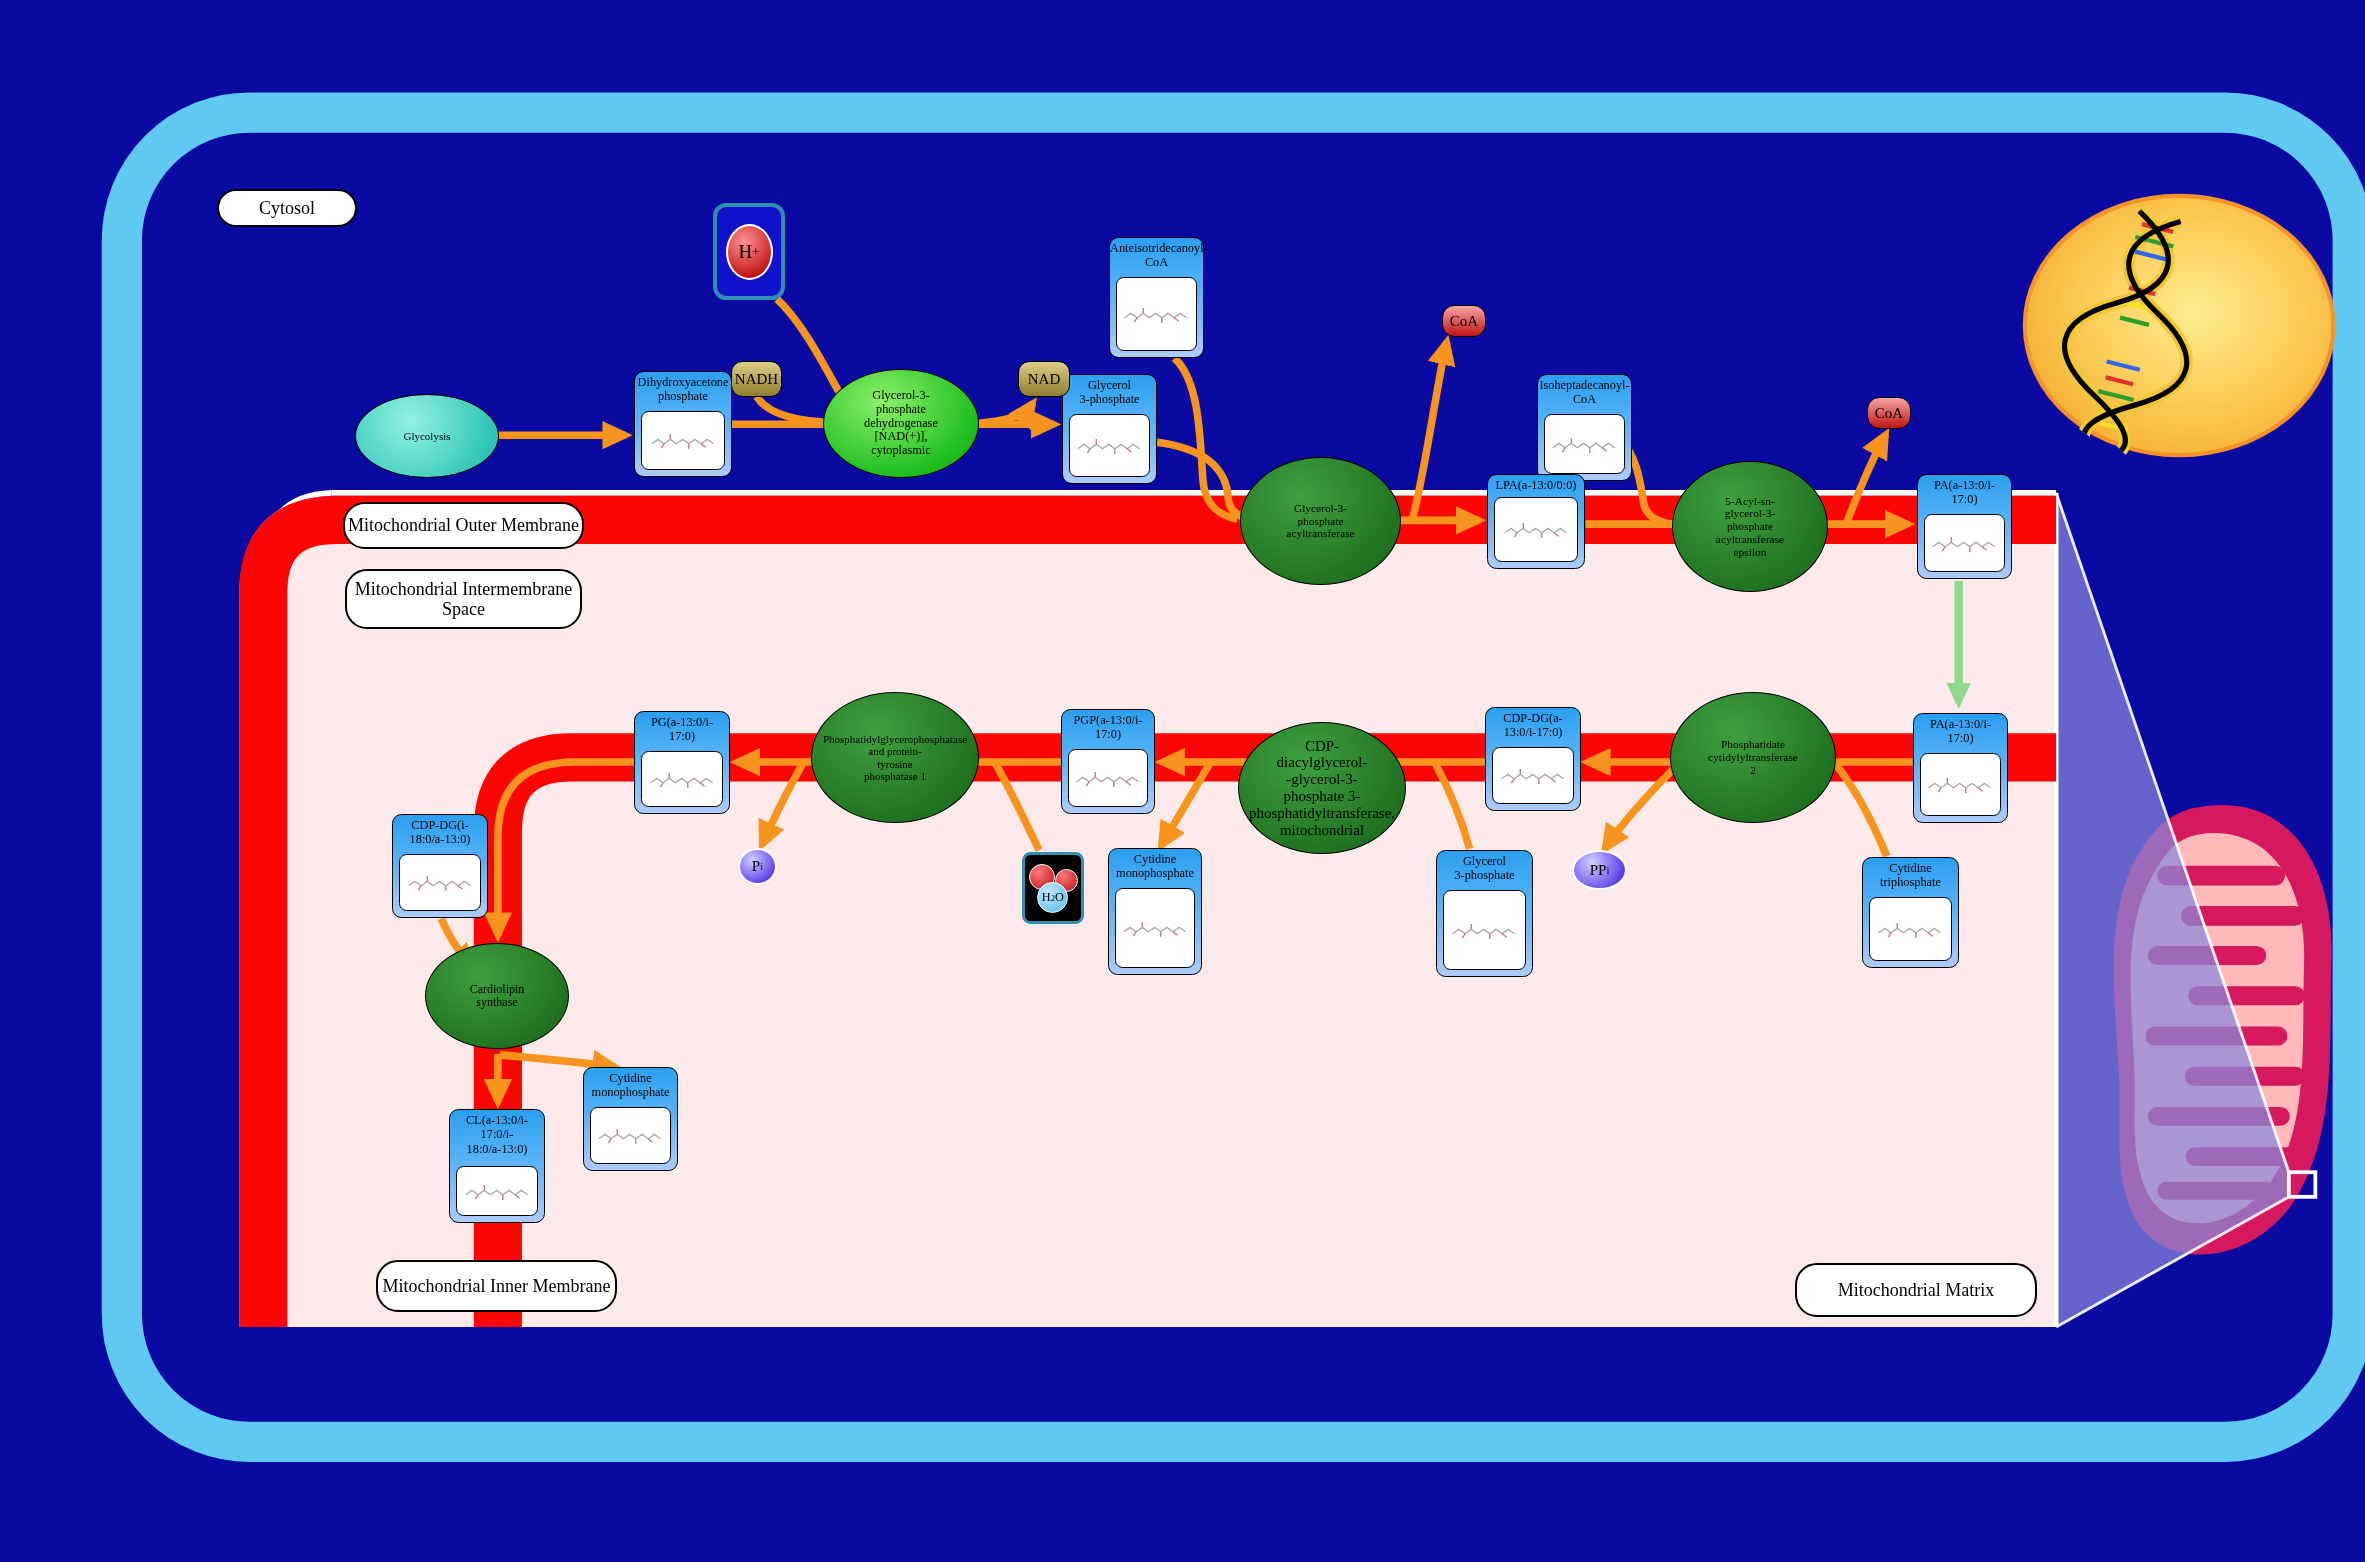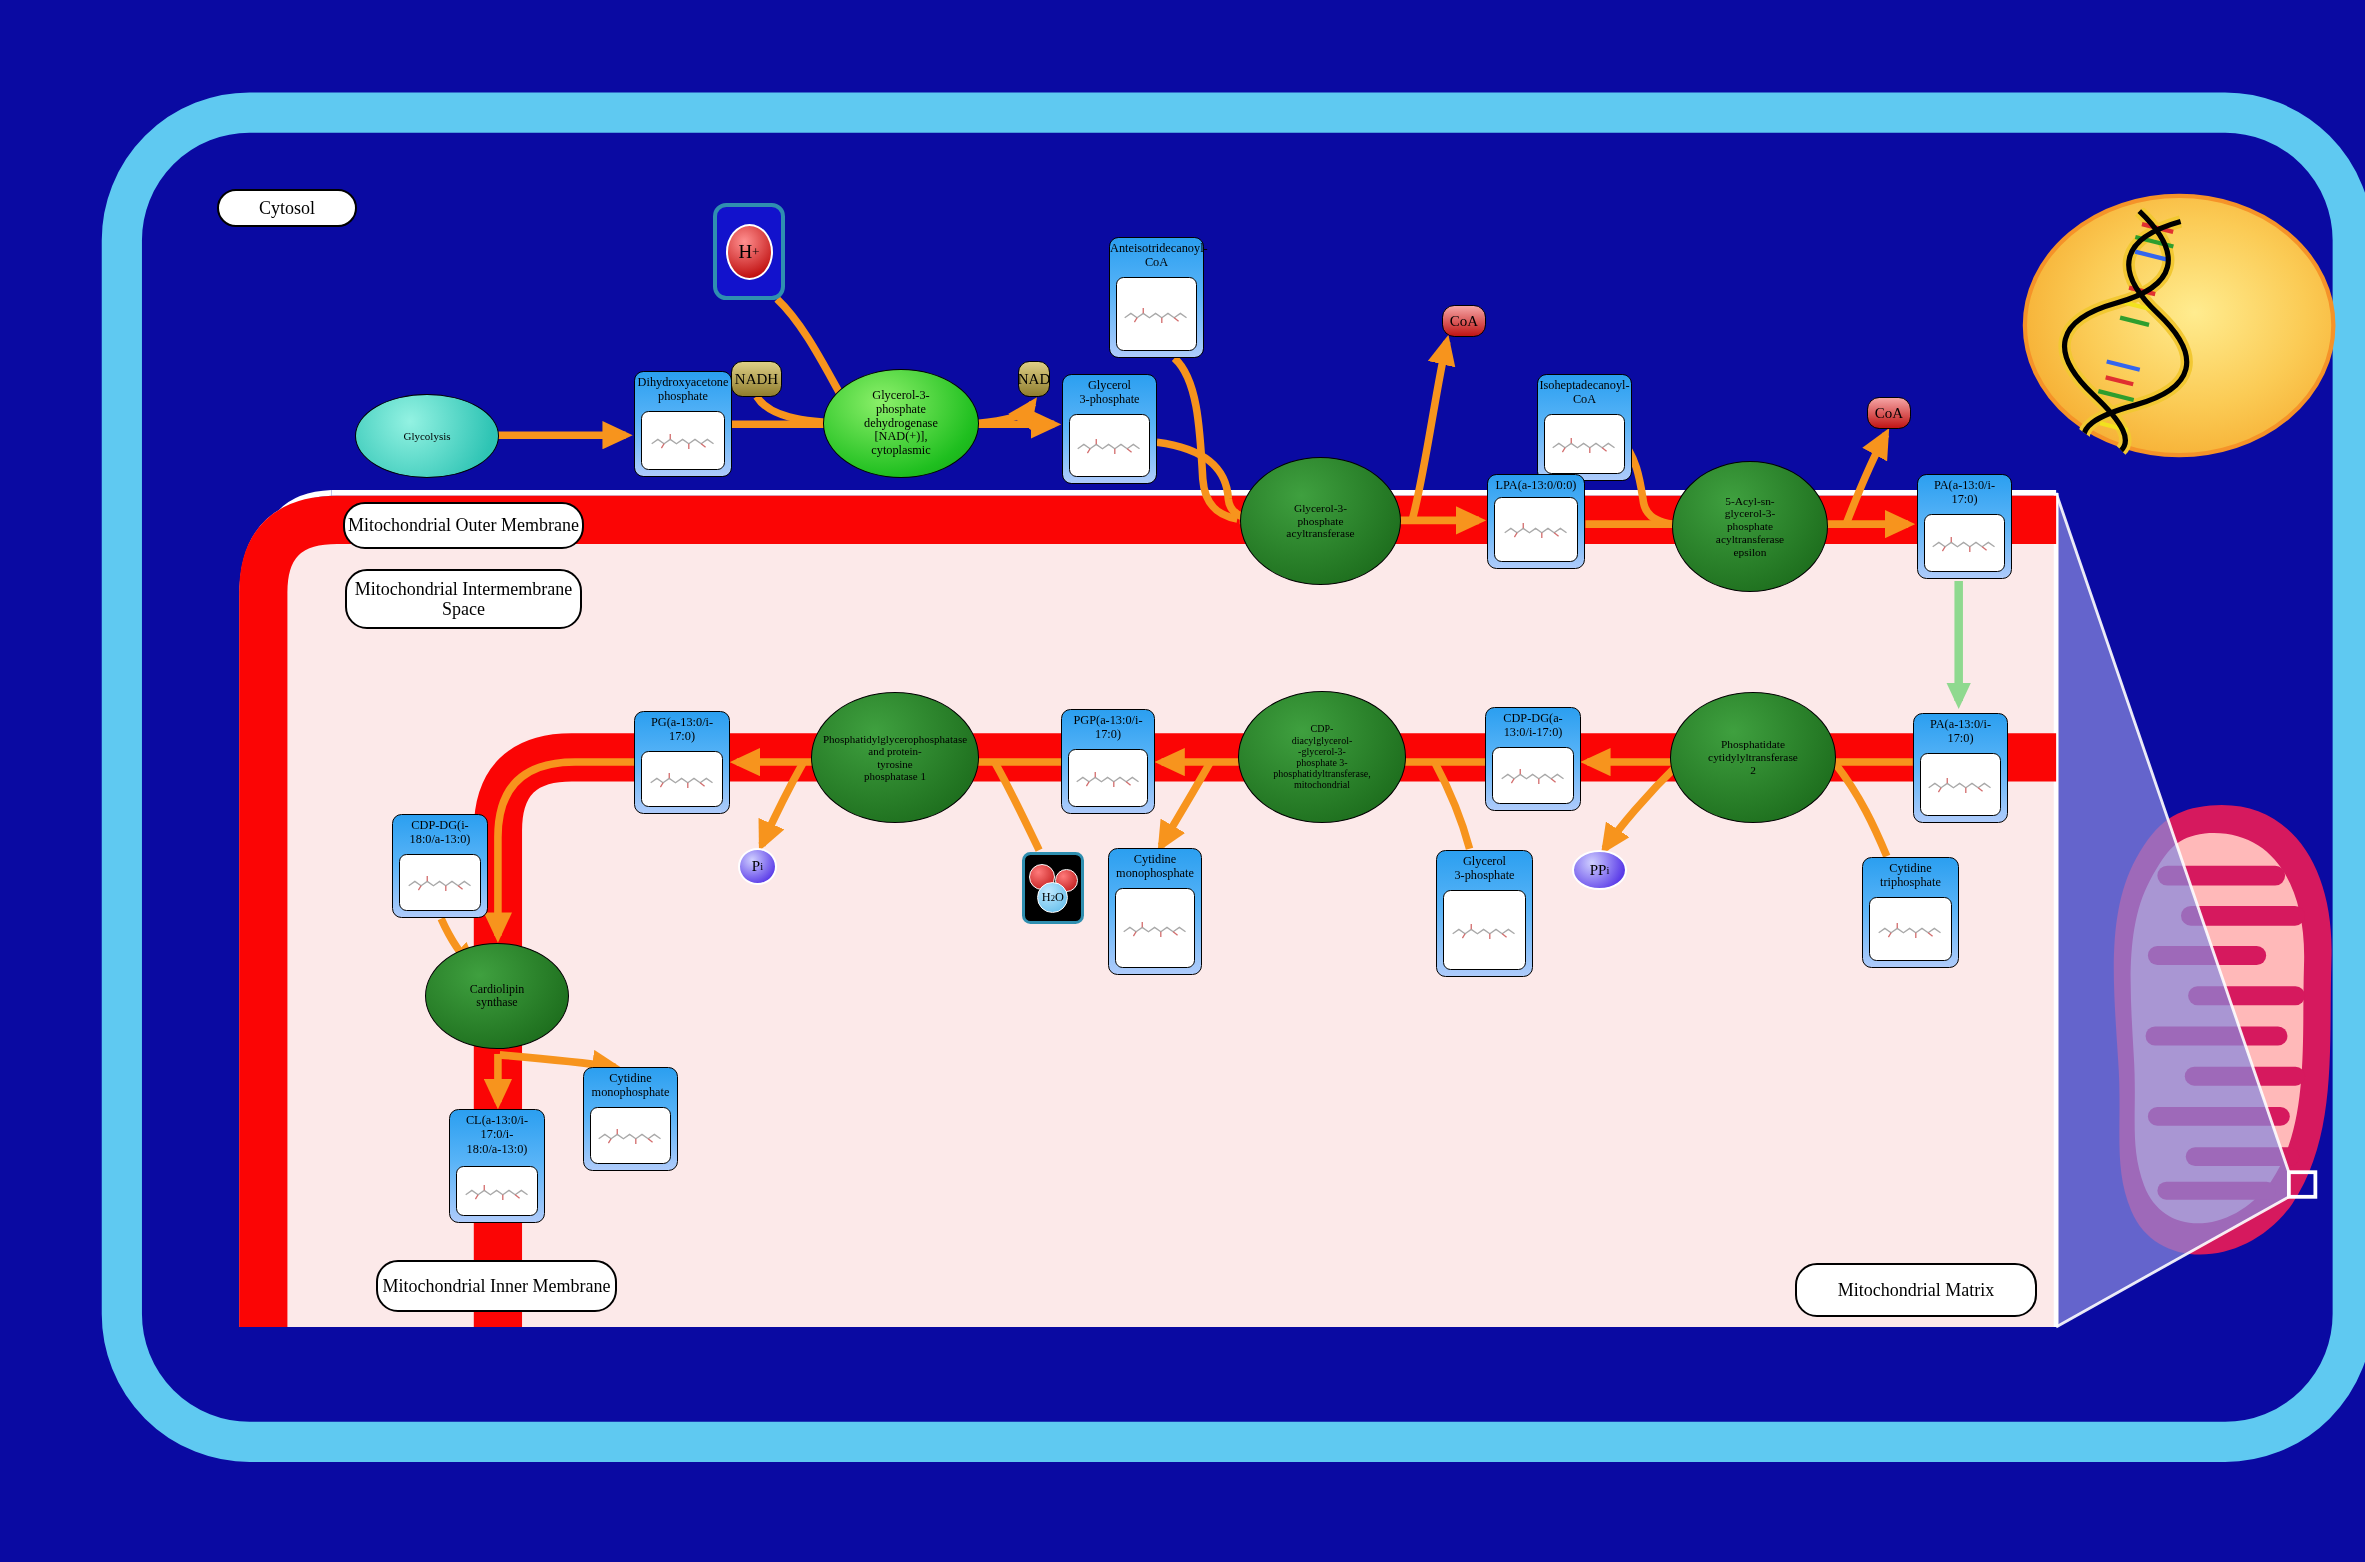--- a/index.html
+++ b/index.html
@@ -343,37 +343,37 @@
 phosphate
 acyltransferase</div>
       <div class="enzyme dark" style="left: 1672px; top: 461px; width: 156px; height: 131px; font-size: 11.4px;">5-Acyl-sn-
 glycerol-3-
 phosphate
 acyltransferase
 epsilon</div>
       <div class="enzyme dark" style="left: 1670px; top: 692px; width: 166px; height: 131px; font-size: 11.4px;">Phosphatidate
 cytidylyltransferase
 2</div>
-      <div class="enzyme dark" style="left: 1238px; top: 691px; width: 168px; height: 132px; font-size: 10px;">CDP-
+      <div class="enzyme dark" style="left: 1238px; top: 722px; width: 168px; height: 132px; font-size: 15px;">CDP-
 diacylglycerol-
 -glycerol-3-
 phosphate 3-
 phosphatidyltransferase,
 mitochondrial</div>
       <div class="enzyme dark" style="left: 811px; top: 692px; width: 168px; height: 131px; font-size: 11px;">Phosphatidylglycerophosphatase
 and protein-
 tyrosine
 phosphatase 1</div>
       <div class="enzyme dark" style="left: 425px; top: 943px; width: 144px; height: 106px; font-size: 12px;">Cardiolipin
 synthase</div>
       <div class="tok proton-box" style="left: 713px; top: 203px; width: 72px; height: 97px;">
         <div class="proton">H<sup>+</sup></div>
       </div>
       <div class="tok cofactor-pill" style="left: 731px; top: 361px; width: 51px; height: 36px;">NADH</div>
-      <div class="tok cofactor-pill" style="left: 1018px; top: 361px; width: 32px; height: 36px;">NAD</div>
+      <div class="tok cofactor-pill" style="left: 1018px; top: 361px; width: 52px; height: 36px;">NAD</div>
       <div class="tok coa-pill" style="left: 1442px; top: 305px; width: 44px; height: 32px;">CoA</div>
       <div class="tok coa-pill" style="left: 1867px; top: 397px; width: 44px; height: 32px;">CoA</div>
       <div class="tok phosphate-blob" style="left: 738px; top: 848px; width: 39px; height: 37px;">P<sub>i</sub></div>
       <div class="tok phosphate-blob" style="left: 1572px; top: 850px; width: 55px; height: 40px;">PP<sub>i</sub></div>
       <div class="tok water-box" style="left: 1022px; top: 852px; width: 62px; height: 72px;">
         <div class="water-art">
           <div class="o1"></div>
           <div class="o2"></div>
           <div class="hcirc">H<sub>2</sub>O</div>
         </div>

